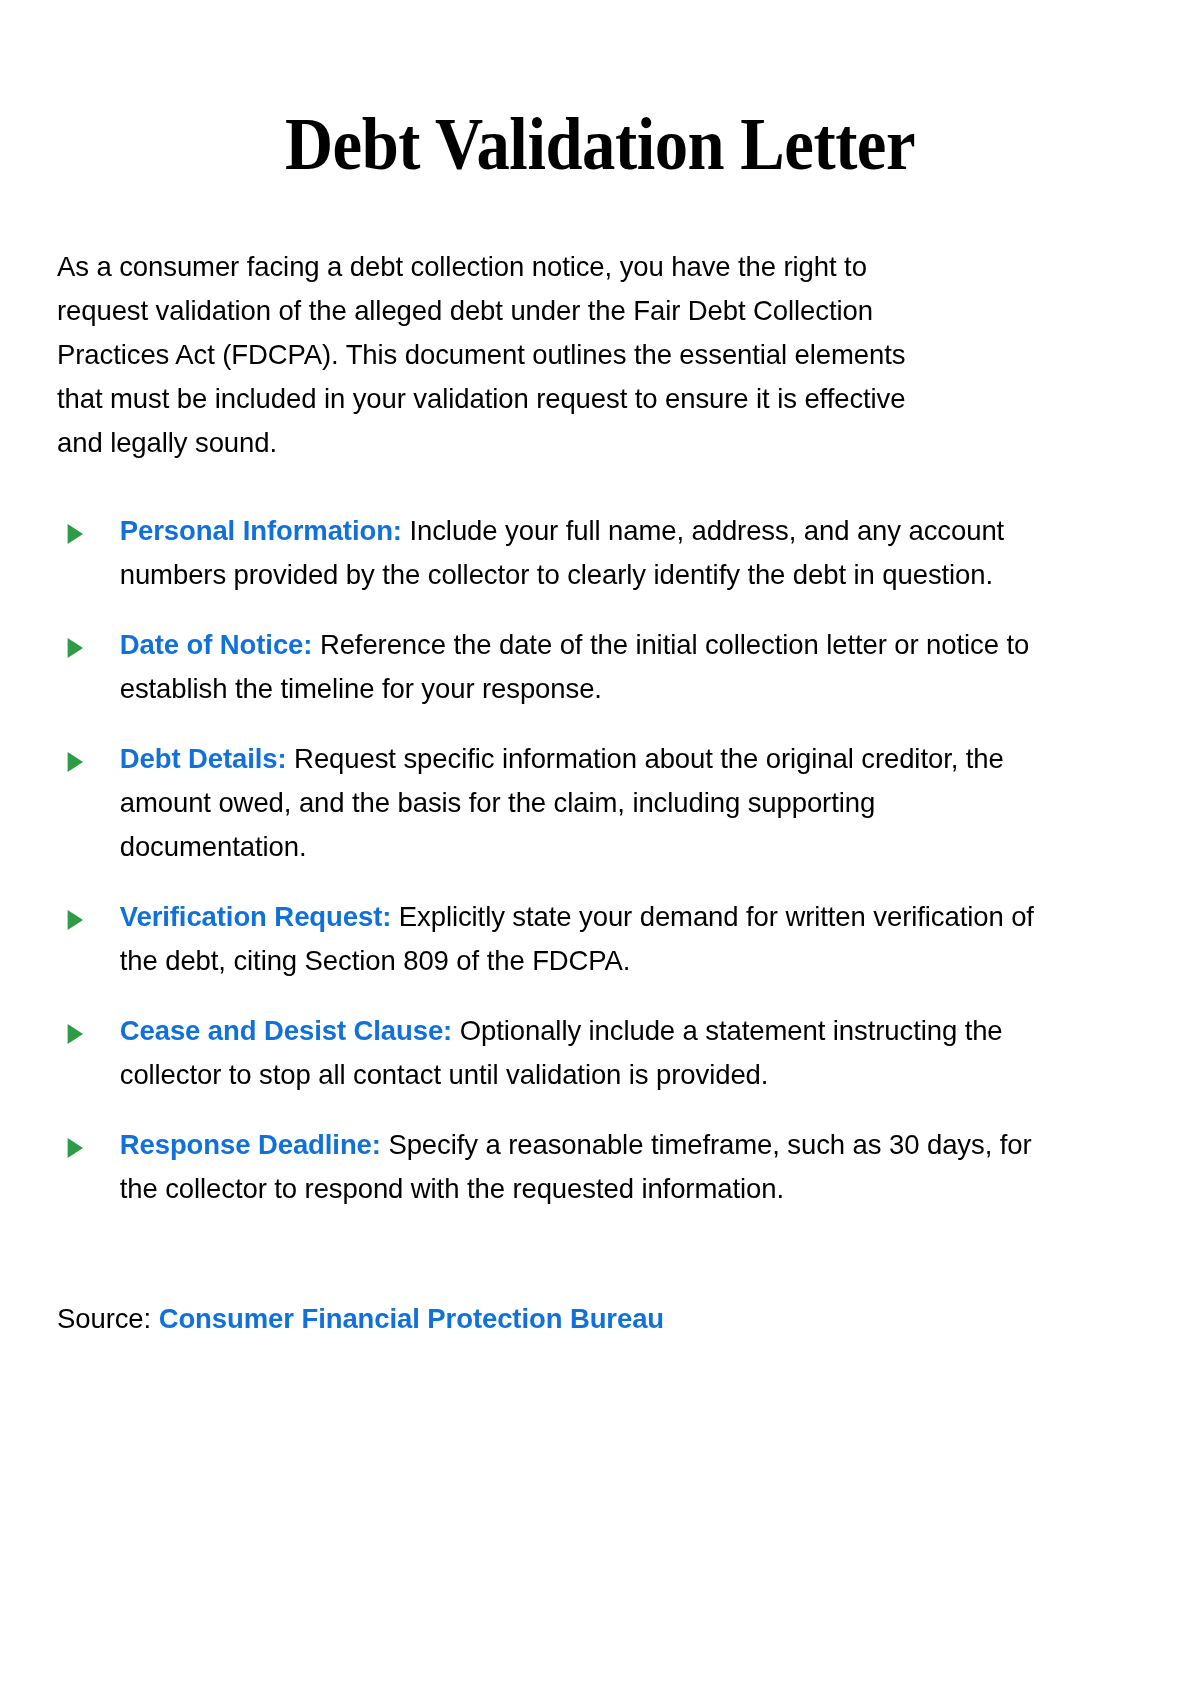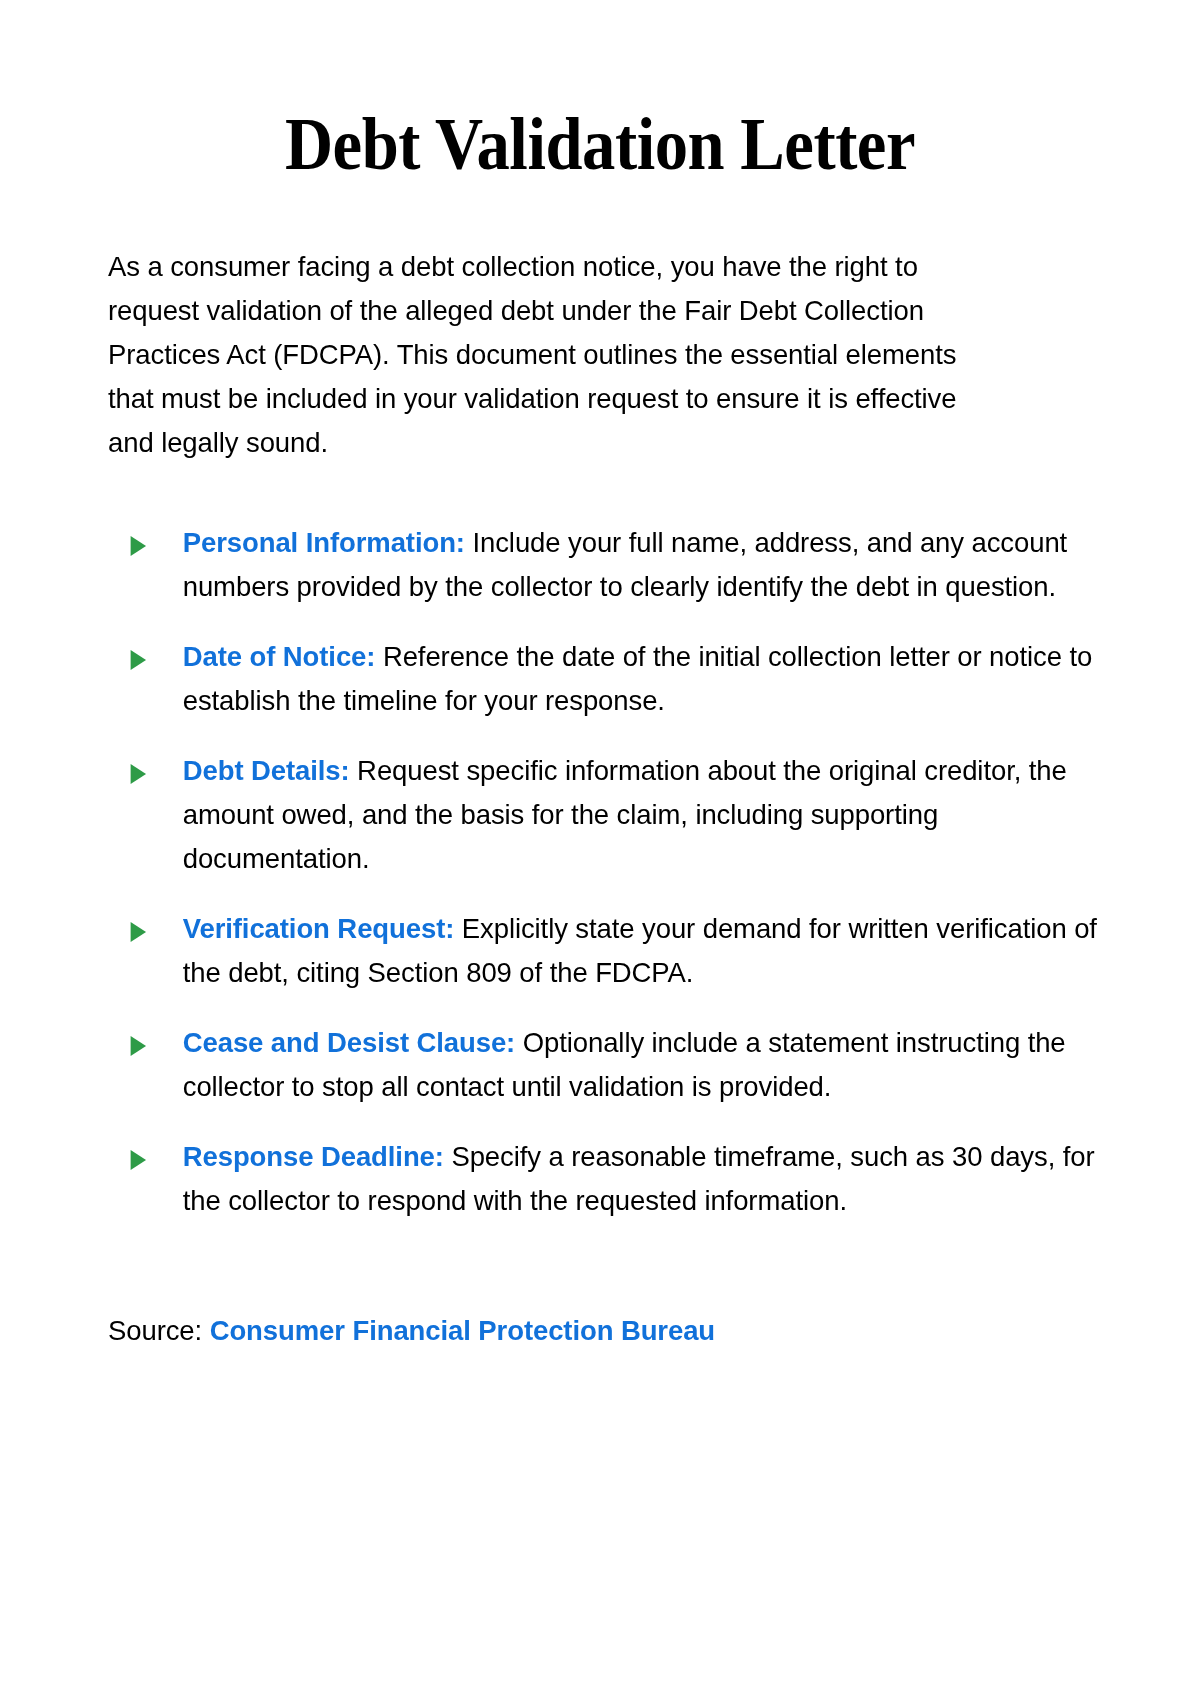--- a/index.html
+++ b/index.html
@@ -12,21 +12,21 @@
     height: 1697px;
     font-family: "Liberation Sans", sans-serif;
     color: #000000;
     overflow: hidden;
   }
   .page {
     box-sizing: border-box;
     width: 1200px;
     height: 1697px;
     background: #ffffff;
-    padding: 0 108px;
+    padding: 0 57px;
     position: relative;
   }
   .doc-title {
     font-family: "Liberation Serif", serif;
     font-weight: bold;
     font-size: 74px;
     line-height: 1.05;
     text-align: center;
     letter-spacing: -0.5px;
     margin: 0;
@@ -41,21 +41,21 @@
     font-size: 28.5px;
     line-height: 44px;
     letter-spacing: -0.1px;
     color: #000000;
     transform: scaleX(0.965);
     transform-origin: left top;
     width: 933px;
   }
   .bullet-list {
     list-style: none;
-    margin: 12px;
+    margin: 0;
     padding: 0;
     padding-top: 44px;
   }
   .bullet-item {
     position: relative;
     padding-left: 65px;
     margin-bottom: 26px;
     font-size: 28.5px;
     line-height: 44px;
     letter-spacing: -0.1px;

